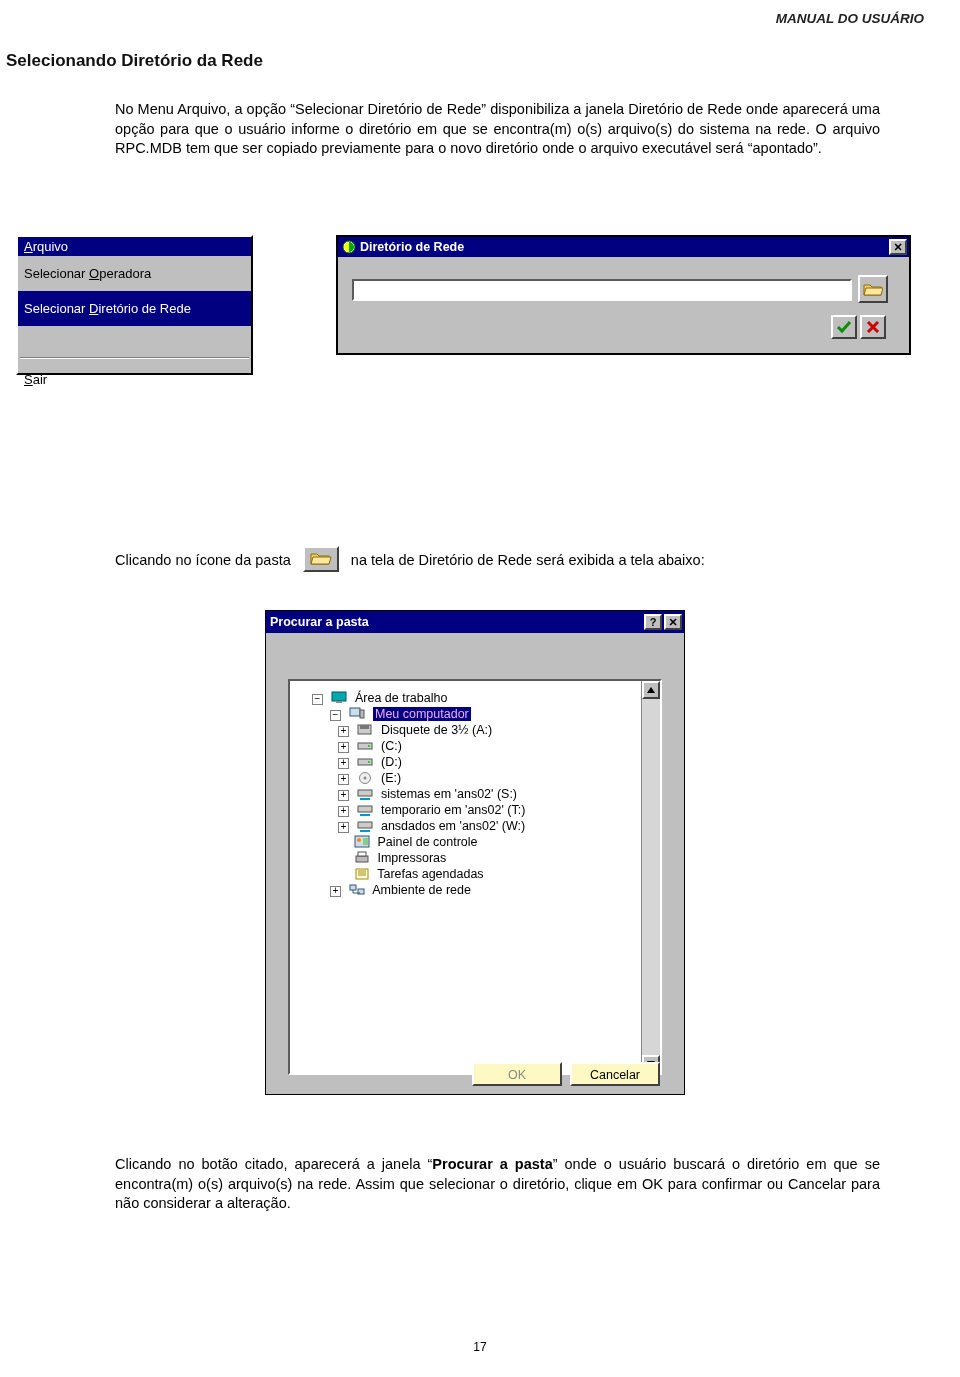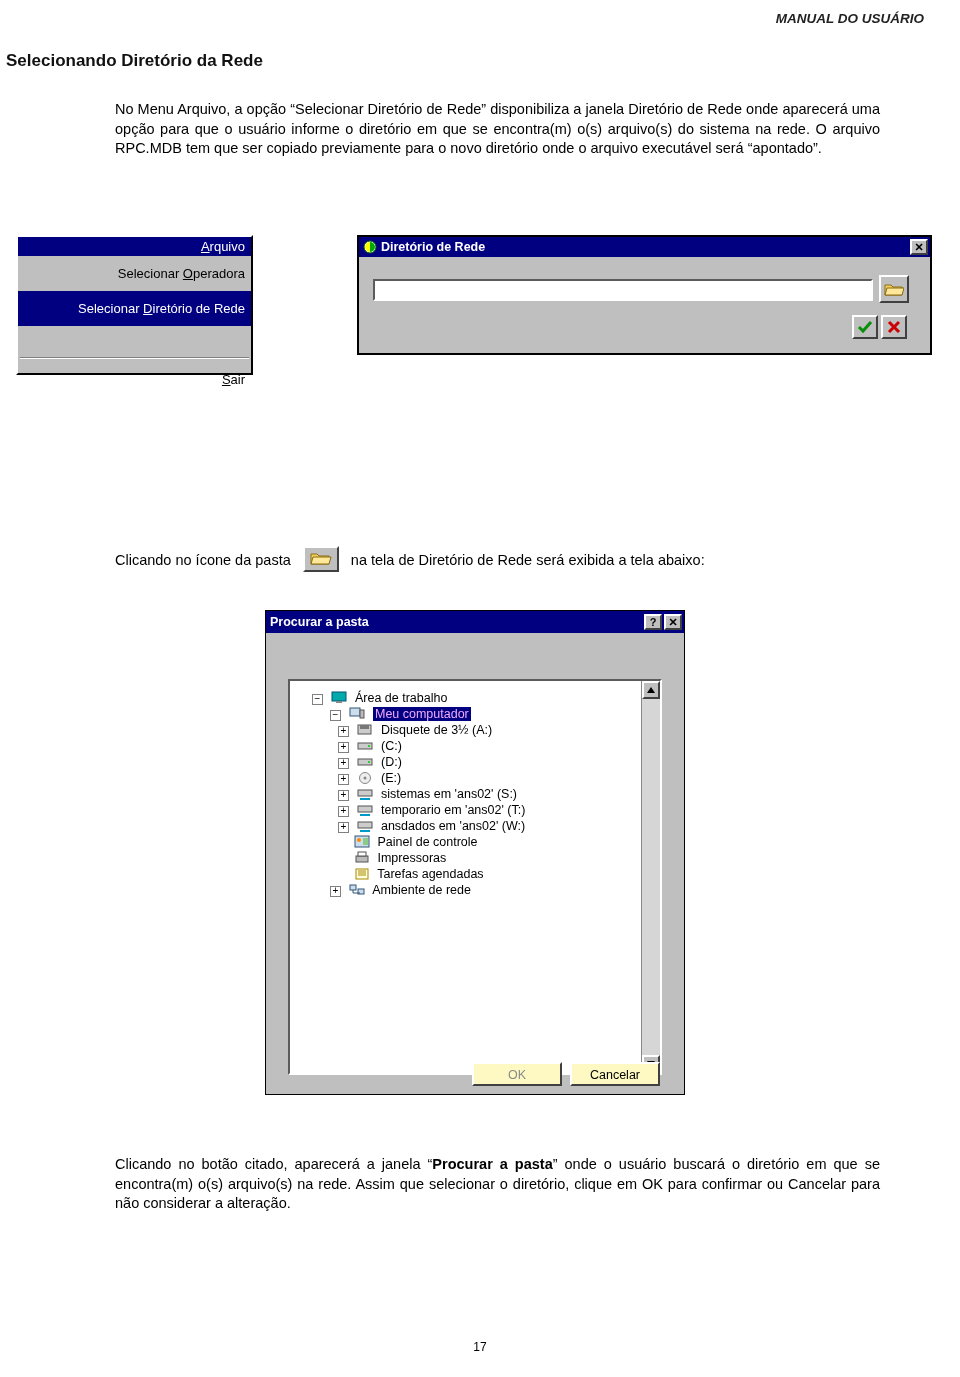--- a/index.html
+++ b/index.html
@@ -7,29 +7,29 @@
   .header{position:absolute;top:10px;right:36px;text-align:right;font-size:13.5px;font-style:italic;font-weight:bold;color:#222;}
   .section-title{position:absolute;top:50px;left:6px;font-weight:bold;font-family:Arial,Helvetica,sans-serif;font-size:17px;color:#111;}
   .para{position:absolute;left:115px;right:80px;text-align:justify;}
   #p1{top:100px;}
   #p2{top:548px;}
   #p3{top:1155px;}
   .pagenum{position:absolute;bottom:22px;left:0;right:0;text-align:center;font-size:12px;}
   b{font-weight:bold;}
 
   
-  .win{position:absolute;background:#bfbfbf;border:2px solid #000;box-sizing:border-box;margin-left:21px;}
+  .win{position:absolute;background:#bfbfbf;border:2px solid #000;box-sizing:border-box;}
   .win .sunken{border:2px solid;border-color:#5b5b5b #fff #fff #5b5b5b;box-sizing:border-box;}
   .titlebar{background:#000080;color:#fff;font:bold 12.5px Tahoma,Verdana,sans-serif;height:20px;line-height:20px;padding:0 2px 0 4px;display:flex;align-items:center;}
   .titlebar .spacer{flex:1;}
   .win-btn{width:18px;height:16px;background:#bfbfbf;border:2px solid;border-color:#fff #404040 #404040 #fff;box-sizing:border-box;margin-left:2px;display:flex;align-items:center;justify-content:center;font:bold 11px Arial;color:#000;}
 
   
   .fig1{position:absolute;top:235px;left:16px;width:910px;height:160px;}
-  .menu-box{position:absolute;top:0;left:0;width:237px;height:140px;background:#bfbfbf;border:2px solid;border-color:#fff #000 #000 #fff;box-sizing:border-box;font:13px Tahoma,Verdana,sans-serif;text-align:right;}
+  .menu-box{position:absolute;top:0;left:0;width:237px;height:140px;background:#bfbfbf;border:2px solid;border-color:#fff #000 #000 #fff;box-sizing:border-box;font:13px Tahoma,Verdana,sans-serif;}
   .menu-box .hdr{background:#000080;color:#fff;padding:2px 6px;font-weight:normal;}
   .menu-box .itm{padding:10px 6px;}
   .menu-box .itm.sel{background:#000080;color:#fff;}
   .menu-box .sep{height:0;border-top:1px solid #808080;border-bottom:1px solid #fff;margin:3px 2px;}
 
   .dlg1{position:absolute;top:0;left:320px;width:575px;height:120px;}
   .dlg1 .body{position:absolute;top:20px;left:0;right:0;bottom:0;background:#bfbfbf;}
   .dlg1 .pathbox{position:absolute;top:22px;left:14px;width:500px;height:22px;background:#fff;}
   .dlg1 .browse{position:absolute;top:18px;left:520px;width:30px;height:28px;}
   .dlg1 .ok{position:absolute;top:58px;left:493px;width:26px;height:24px;}

